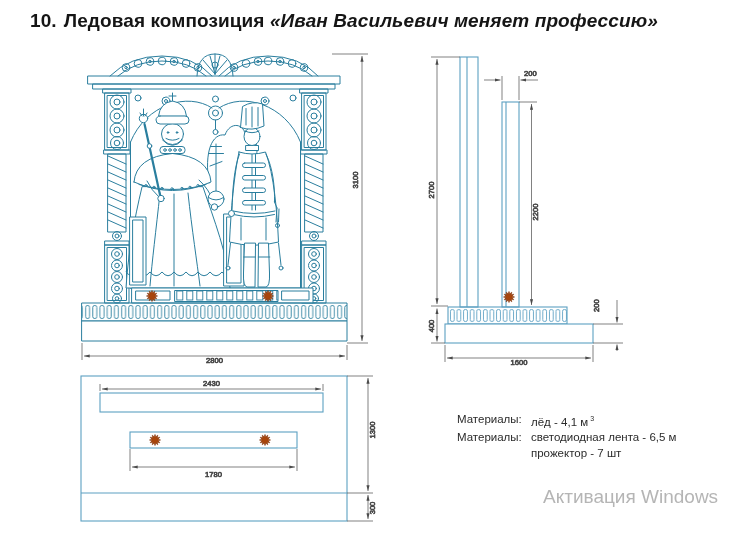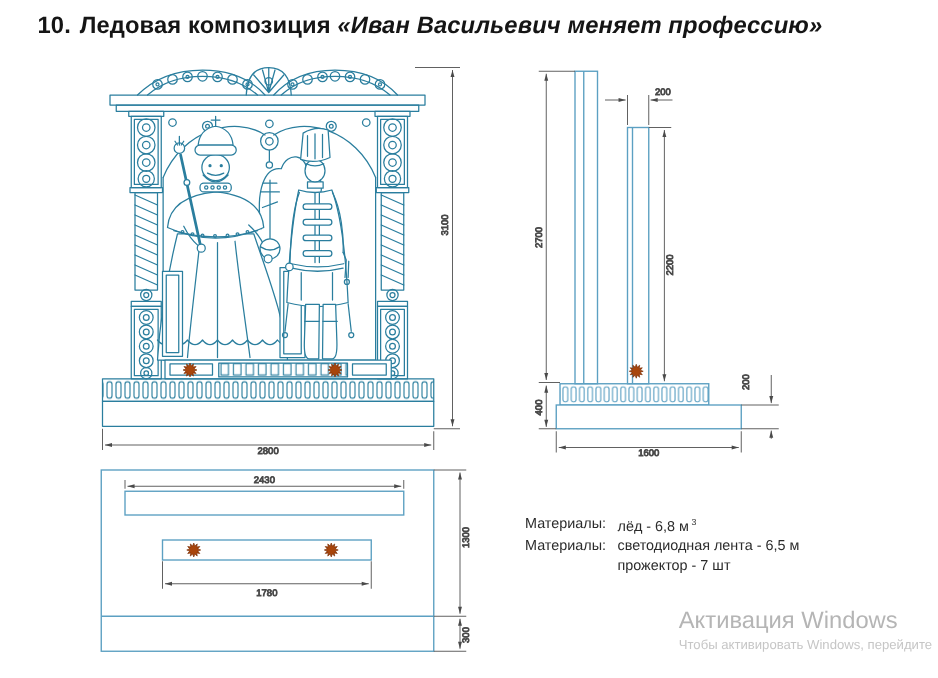--- a/index.html
+++ b/index.html
@@ -16,21 +16,21 @@
   #side-svg{left:425px;top:50px;}
   #plan-svg{left:75px;top:372px;}
   svg{overflow:visible;}
   svg text{font-family:"Liberation Sans",sans-serif;font-size:7.6px;fill:#3f3f3f;}
   .art{stroke:#2a7e9e;stroke-width:1;fill:none;stroke-linecap:round;stroke-linejoin:round;}
   .artw{stroke:#2a7e9e;stroke-width:1;fill:#ffffff;stroke-linecap:round;stroke-linejoin:round;}
   .sch{stroke:#5ca0c2;stroke-width:1.1;fill:none;}
   .dim{stroke:#4a4a4a;stroke-width:0.7;fill:none;}
   .star{fill:#a8450c;stroke:#7c3007;stroke-width:0.6;}
   
-  #notes{position:absolute;left:420px;top:412px;font-size:11.5px;color:#2b2b2b;
+  #notes{position:absolute;left:457px;top:412px;font-size:11.5px;color:#2b2b2b;
          display:grid;grid-template-columns:72px auto;column-gap:2px;row-gap:1px;line-height:14.5px;}
   #notes sup{font-size:7px;margin-left:2px;}
   
   #watermark{position:absolute;left:543px;top:486px;color:#b5b5b5;}
   #watermark .wm1{font-size:19px;}
   #watermark .wm2{font-size:10.5px;color:#c6c6c6;margin-top:2px;white-space:nowrap;}
 </style>
 </head>
 <body>
 
@@ -347,25 +347,24 @@
       <path d="M293,6 L293,119" marker-start="url(#dimarrow)" marker-end="url(#dimarrow)"></path>
       <text x="300" y="58" text-anchor="middle" transform="rotate(-90 300 58)">1300</text>
       <path d="M272,149 L298,149"></path>
       <path d="M293,123 L293,147" marker-start="url(#dimarrow)" marker-end="url(#dimarrow)"></path>
       <text x="300" y="136" text-anchor="middle" transform="rotate(-90 300 136)">300</text>
     </g>
   </svg>
 
   <div id="notes">
     <span>Материалы:</span>
-    <span><span>лёд - 6,8 м</span><sup>3</sup></span>
+    <span><span>лёд - 4,1 м</span><sup>3</sup></span>
     <span>Материалы:</span>
     <span>светодиодная лента - 6,5 м</span>
     <span></span>
     <span>прожектор - 7 шт</span>
   </div>
 
   <div id="watermark">
     <div class="wm1">Активация Windows</div>
-    <div class="wm2">Чтобы активировать Windows, перейдите</div>
   </div>
 
 </div>
 
 </body></html>

